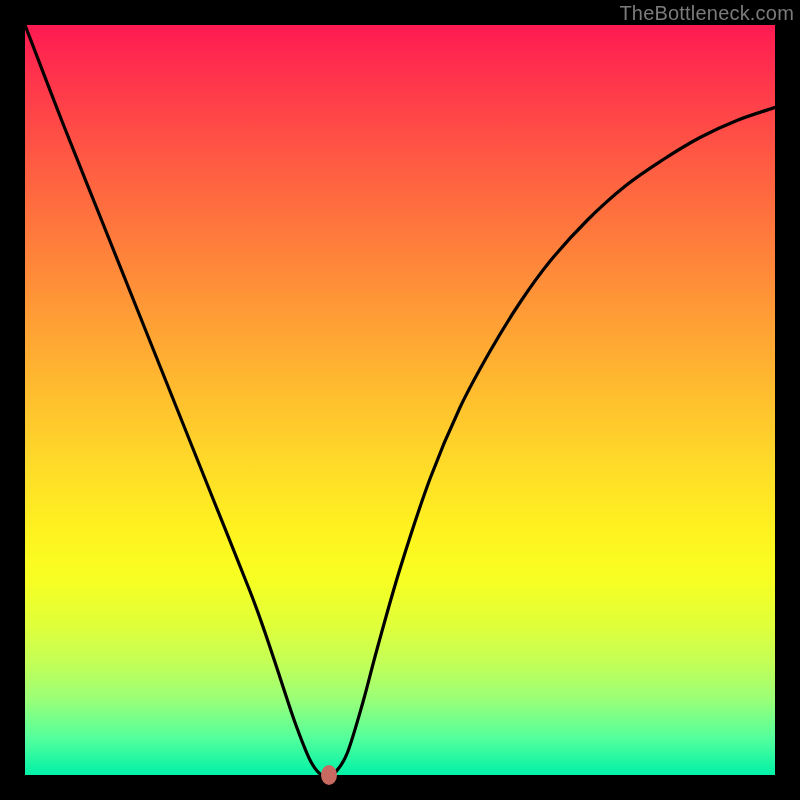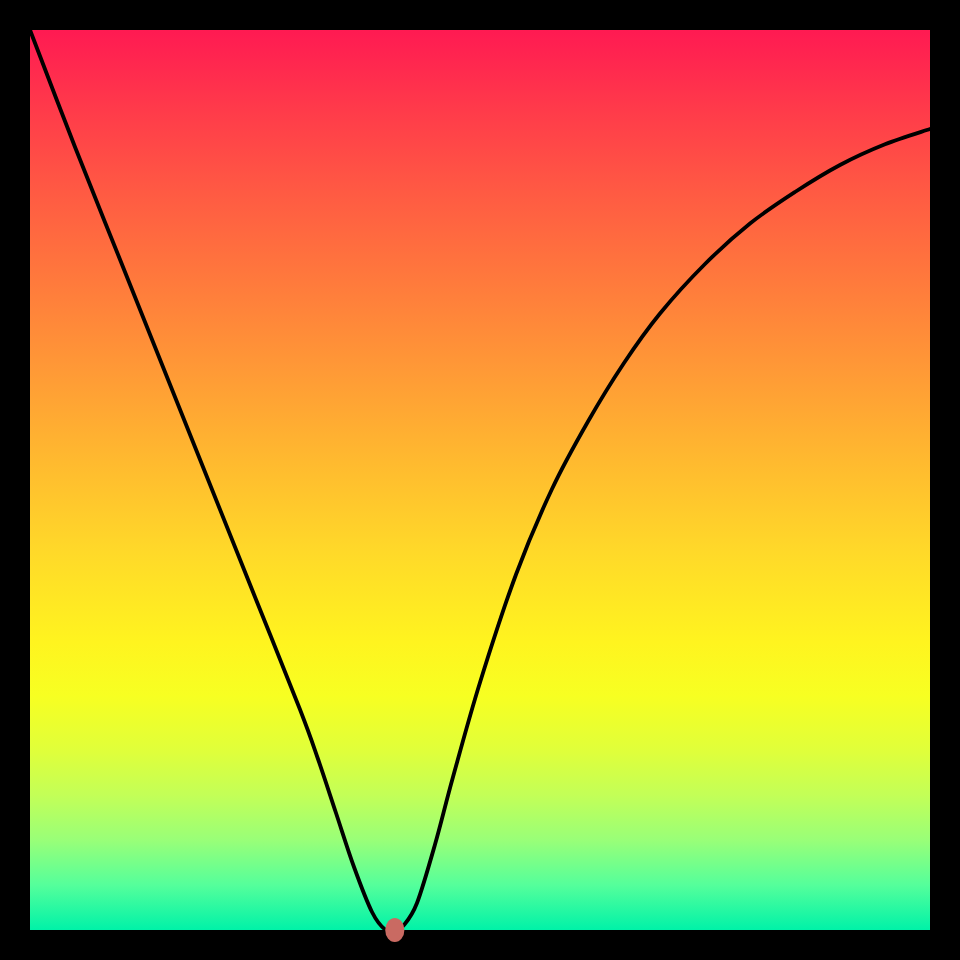--- a/index.html
+++ b/index.html
@@ -73,13 +73,14 @@
 </head>
 <body>
 
 <div class="frame">
   <div class="plot">
     <svg class="curve" viewBox="0 0 750 750" preserveAspectRatio="none">
       <path id="curve-path" d="M 0.00 0.00 C 6.25 16.25, 25.00 65.63, 37.50 97.50 C 50.00 129.38, 62.50 160.00, 75.00 191.25 C 87.50 222.50, 100.00 253.75, 112.50 285.00 C 125.00 316.25, 137.50 347.50, 150.00 378.75 C 162.50 410.00, 175.00 441.25, 187.50 472.50 C 200.00 503.75, 216.25 543.75, 225.00 566.25 C 233.75 588.75, 235.00 593.13, 240.00 607.50 C 245.00 621.88, 250.00 637.50, 255.00 652.50 C 260.00 667.50, 265.00 683.75, 270.00 697.50 C 275.00 711.25, 280.63 726.25, 285.00 735.00 C 289.38 743.75, 293.13 747.50, 296.25 750.00 C 299.38 752.50, 301.25 750.63, 303.75 750.00 C 306.25 749.38, 308.13 750.00, 311.25 746.25 C 314.38 742.50, 318.13 738.75, 322.50 727.50 C 326.88 716.25, 332.50 696.25, 337.50 678.75 C 342.50 661.25, 346.25 645.00, 352.50 622.50 C 358.75 600.00, 366.25 571.88, 375.00 543.75 C 383.75 515.63, 395.00 480.63, 405.00 453.75 C 415.00 426.88, 425.00 403.75, 435.00 382.50 C 445.00 361.25, 455.00 343.75, 465.00 326.25 C 475.00 308.75, 485.00 292.50, 495.00 277.50 C 505.00 262.50, 513.75 250.00, 525.00 236.25 C 536.25 222.50, 550.00 207.50, 562.50 195.00 C 575.00 182.50, 587.50 171.25, 600.00 161.25 C 612.50 151.25, 625.00 143.13, 637.50 135.00 C 650.00 126.88, 662.50 119.13, 675.00 112.50 C 687.50 105.88, 700.00 100.25, 712.50 95.25 C 725.00 90.25, 743.75 84.63, 750.00 82.50" fill="none" stroke="#000" stroke-width="3.2" stroke-linejoin="round" stroke-linecap="round"></path>
     </svg>
     <div class="marker" id="marker" style="left: 303.75px; top: 750px;"></div>
   </div>
+  <div class="watermark">TheBottleneck.com</div>
 </div>
 
 </body></html>

